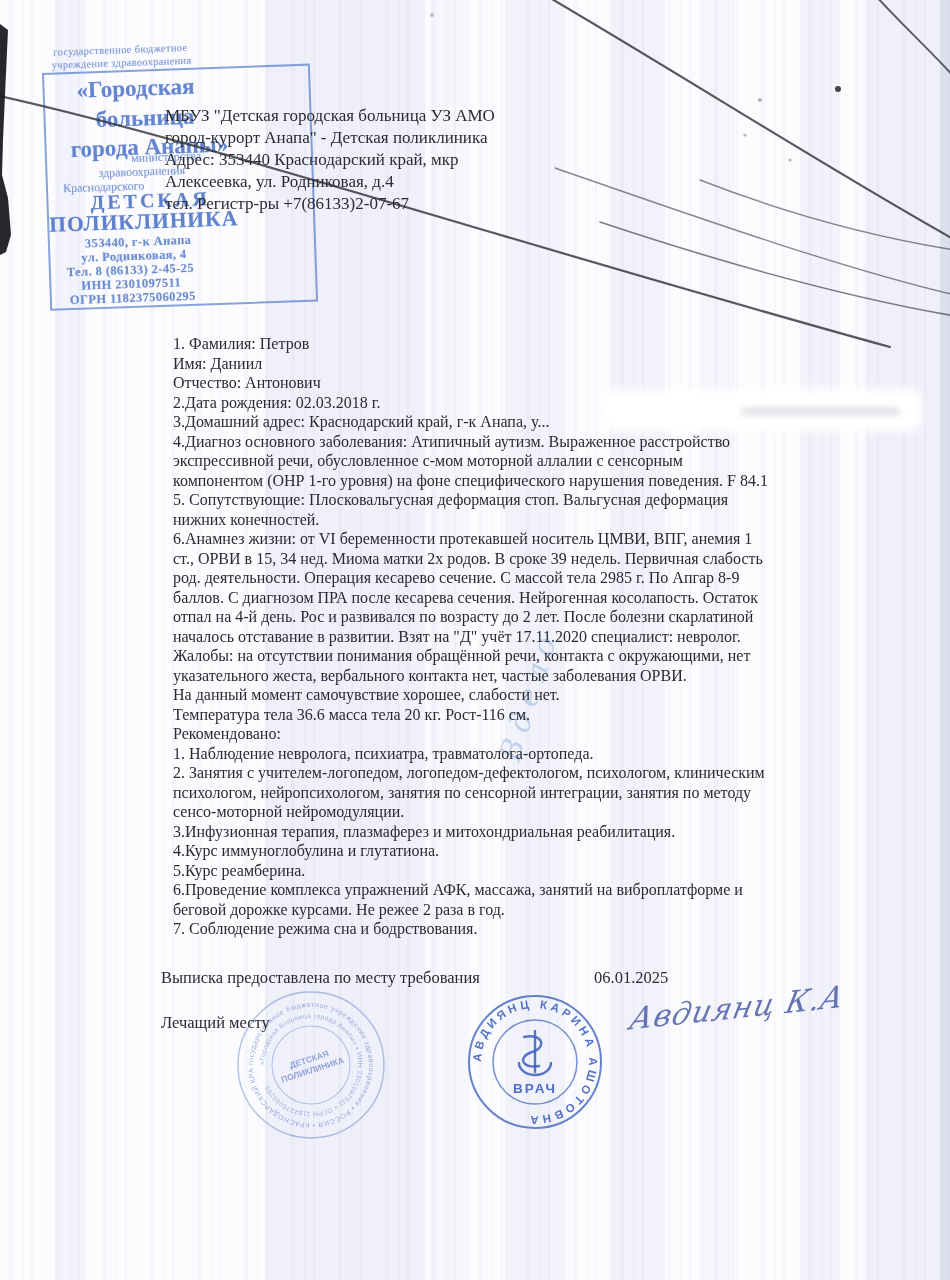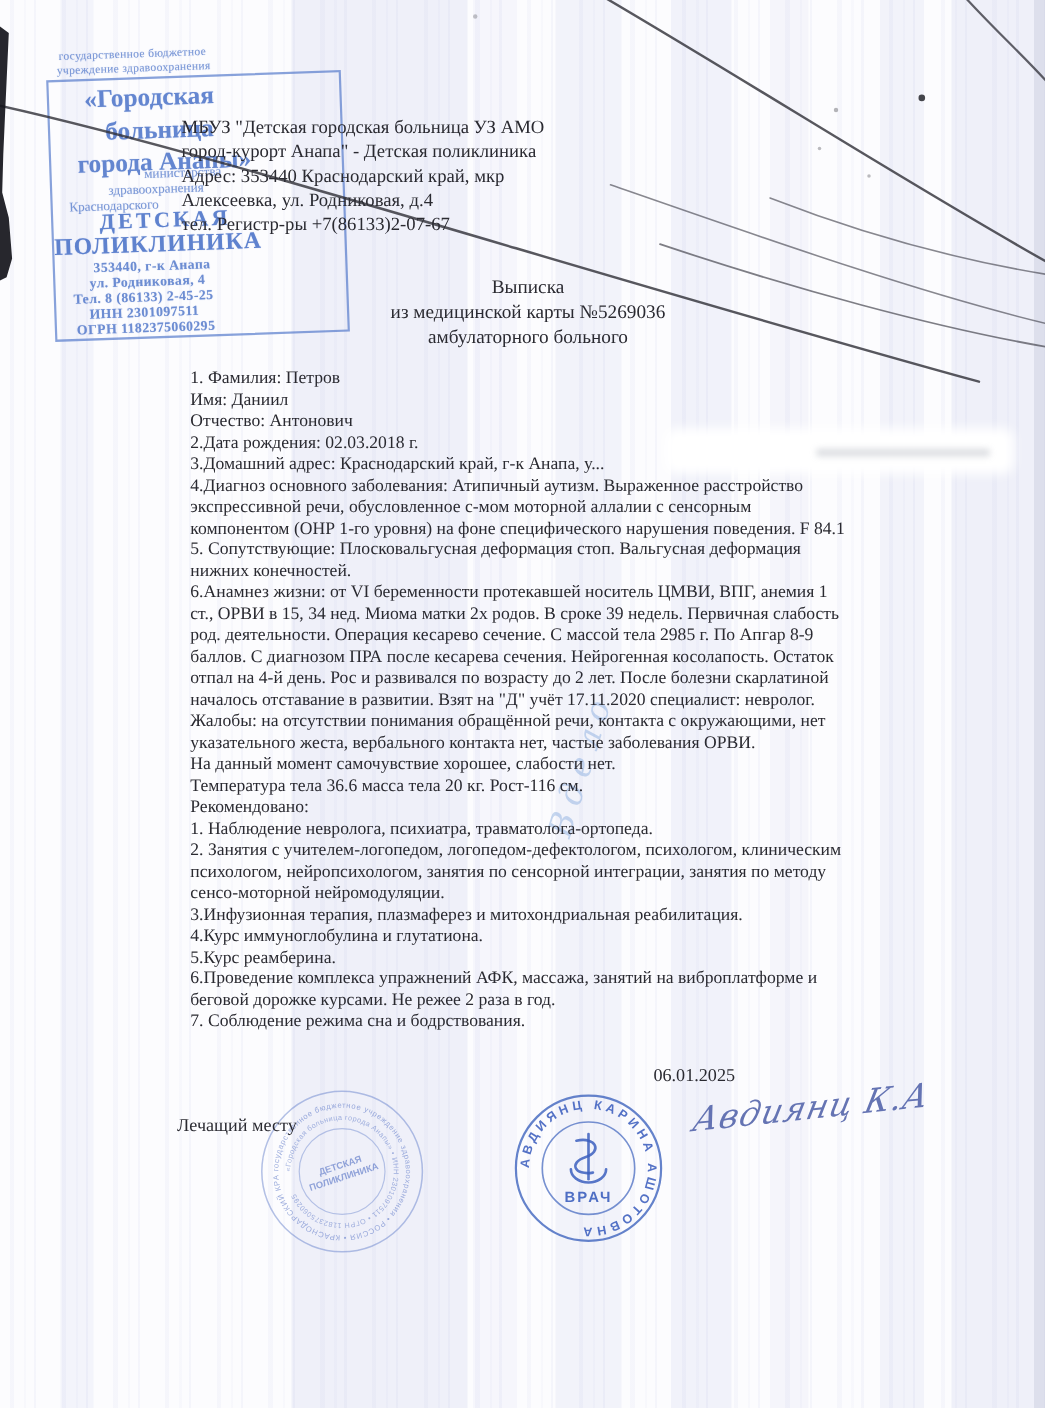--- a/index.html
+++ b/index.html
@@ -83,23 +83,20 @@
     <div class="sb-line sb-addr" style="left:32px;top:239px;">ИНН 2301097511</div>
     <div class="sb-line sb-addr" style="left:20px;top:253px;">ОГРН 1182375060295</div>
   </div>
 
   <div class="typed header-block">МБУЗ "Детская городская больница УЗ АМО
 город-курорт Анапа" - Детская поликлиника
 Адрес: 353440 Краснодарский край, мкр
 Алексеевка, ул. Родниковая, д.4
 тел. Регистр-ры +7(86133)2-07-67</div>
 
-  <div class="typed title-block">Выписка
-из медицинской карты №5269036
-амбулаторного больного</div>
 
   <div class="typed body-block">1. Фамилия: Петров
 Имя: Даниил
 Отчество: Антонович
 2.Дата рождения: 02.03.2018 г.
 3.Домашний адрес: Краснодарский край, г-к Анапа, у...
 4.Диагноз основного заболевания: Атипичный аутизм. Выраженное расстройство
 экспрессивной речи, обусловленное с-мом моторной аллалии с сенсорным
 компонентом (ОНР 1-го уровня) на фоне специфического нарушения поведения. F 84.1
 5. Сопутствующие: Плосковальгусная деформация стоп. Вальгусная деформация
@@ -122,20 +119,21 @@
 3.Инфузионная терапия, плазмаферез и митохондриальная реабилитация.
 4.Курс иммуноглобулина и глутатиона.
 5.Курс реамберина.
 6.Проведение комплекса упражнений АФК, массажа, занятий на виброплатформе и
 беговой дорожке курсами. Не режее 2 раза в год.
 7. Соблюдение режима сна и бодрствования.</div>
 
   <div class="abs redact"></div>
   <div class="abs smear"></div>
 
+  <div class="typed footer-line">Выписка предоставлена по месту требования</div>
   <div class="typed footer-date">06.01.2025</div>
   <div class="typed doctor-label">Лечащий месту</div>
 
   <div class="abs signature">Авдиянц К.А</div>
 
   <svg class="abs stamps-svg" width="430" height="185" viewBox="0 0 430 185">
     <defs>
       <path id="c1" d="M 33,90 A 58,58 0 1 1 149,90 A 58,58 0 1 1 33,90"></path>
       <path id="c2" d="M 44,90 A 47,47 0 1 1 138,90 A 47,47 0 1 1 44,90"></path>
       <path id="d1" d="M 261,87 A 54,54 0 1 1 369,87 A 54,54 0 1 1 261,87"></path>

